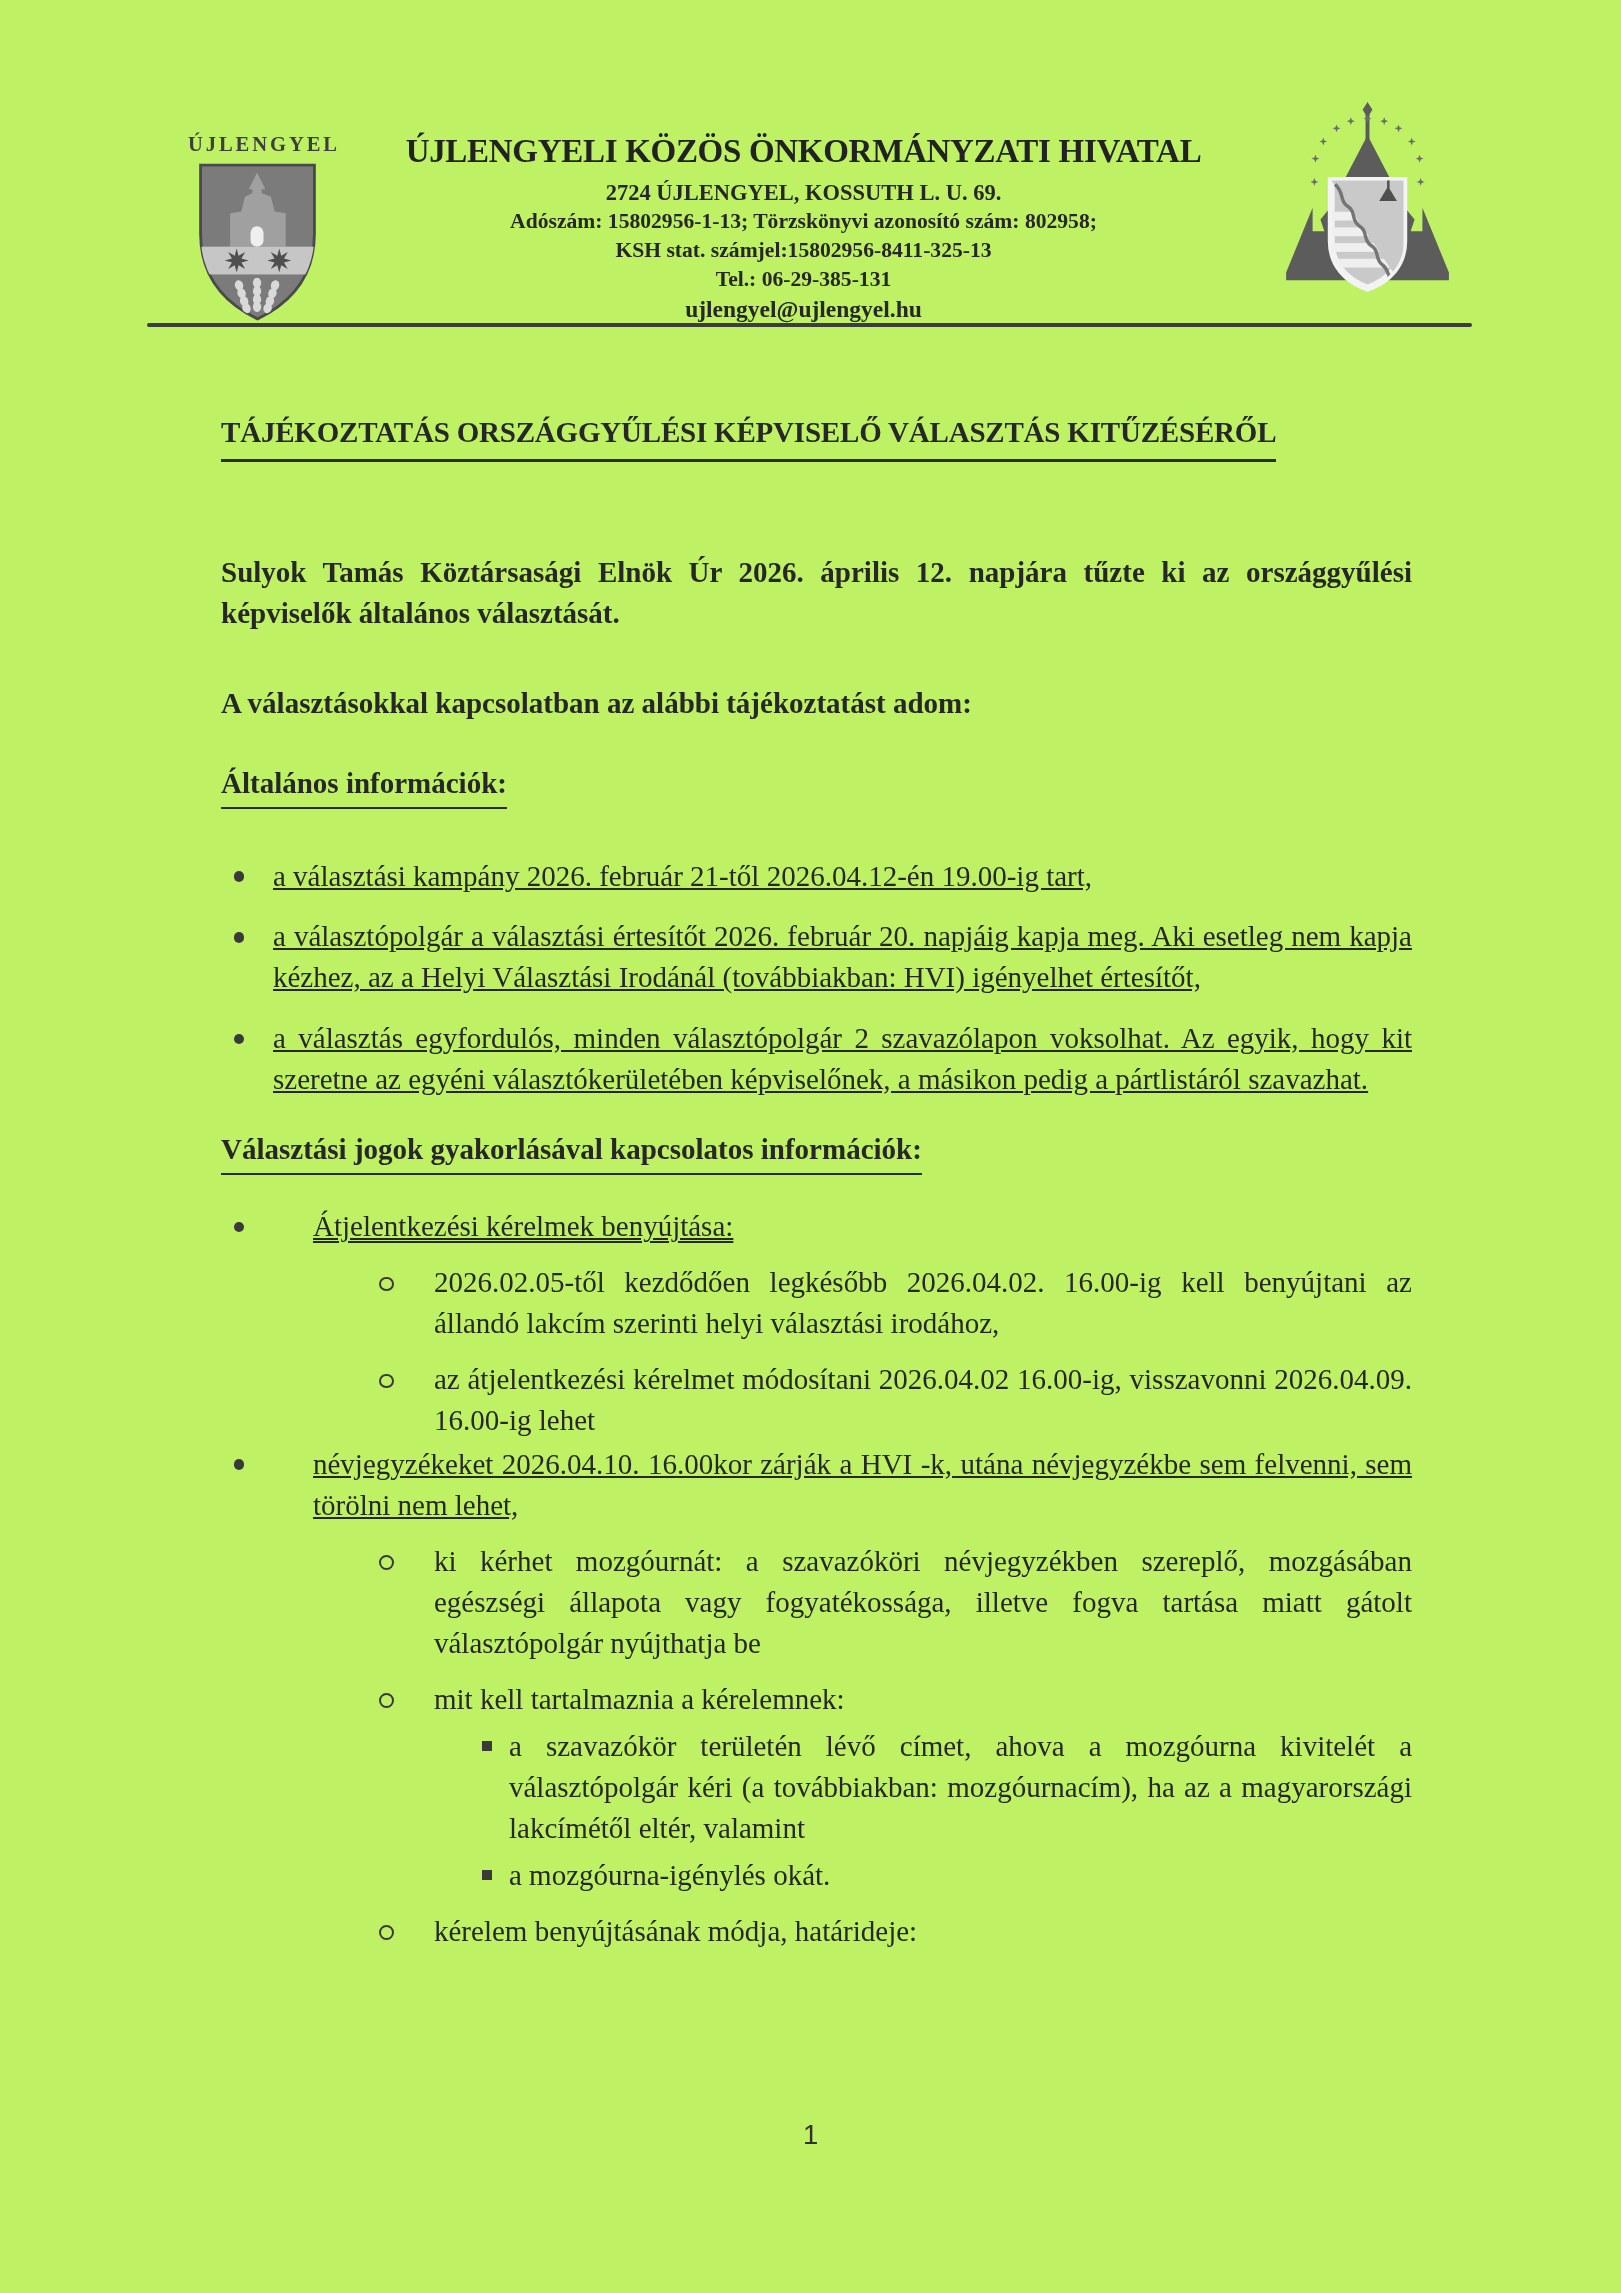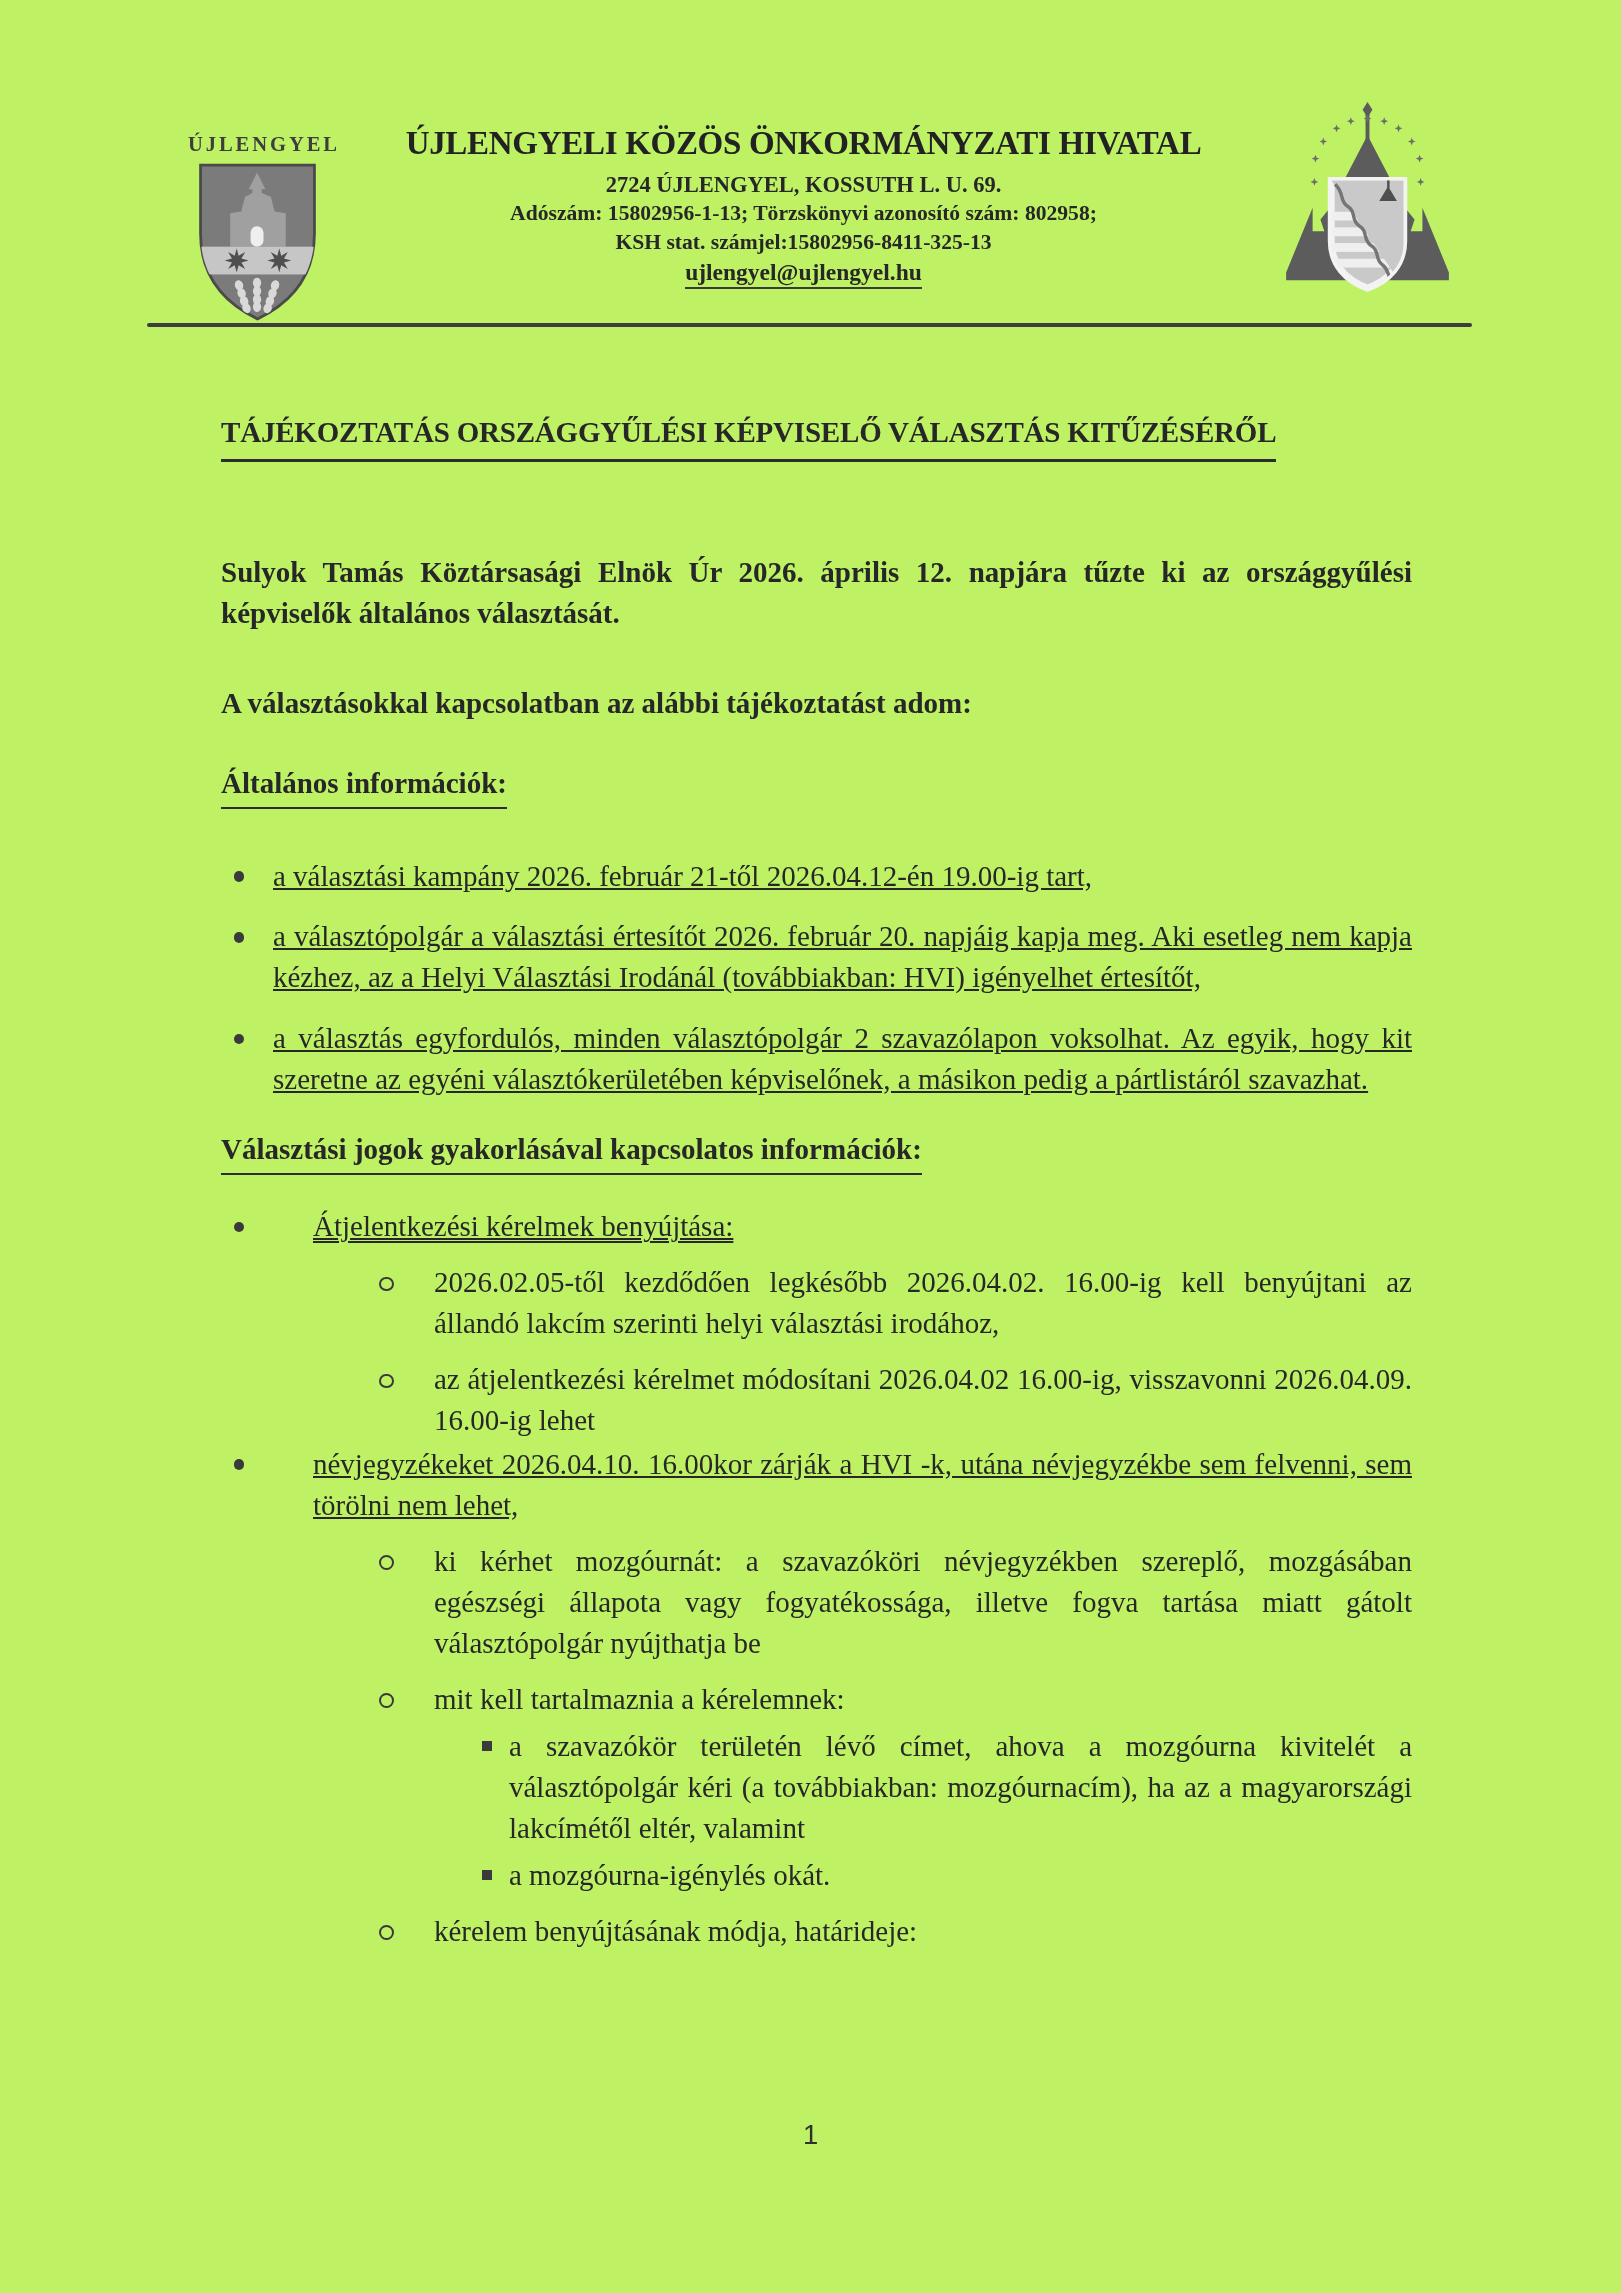--- a/index.html
+++ b/index.html
@@ -8,21 +8,21 @@
     background:#bef264; color:#272727;
     font-family:"Liberation Serif", serif;
     overflow:hidden;
   }
 
   
   .logo-left { position:absolute; left:188px; top:133px; width:139px; text-align:center; }
   .logo-label { font-size:20.6px; font-weight:bold; letter-spacing:2.9px; color:#3e3e3e; margin-bottom:4.9px; }
   .logo-left svg { display:block; margin:0 auto; }
 
-  .header-center { position:absolute; left:338px; top:125px; width:931px; text-align:center; }
+  .header-center { position:absolute; left:338px; top:133px; width:931px; text-align:center; }
   .org-name { font-size:33px; font-weight:bold; white-space:nowrap; color:#222; letter-spacing:-0.3px; }
   .hline { font-size:21.6px; font-weight:bold; line-height:29px; color:#272727;text-align:center; }
   .hline.first { font-size:22.5px; margin-top:7.8px; }
   .email-wrap { margin-top:2px; }
   .email { display:inline-block; font-size:23.5px; font-weight:bold; border-bottom:2.9px solid #3a3a3a; padding-bottom:1px; }
 
   .crest-right { position:absolute; left:1270px; top:96px; width:196px; }
 
   .header-rule { position:absolute; left:147px; top:323px; width:1325px; height:3.9px; background:#3d3d3d; border-radius:2px; }
 
@@ -103,20 +103,21 @@
           <use href="#ear" xlink:href="#ear" transform="translate(88,129) rotate(18)"></use>
         </g>
       </svg>
     </div>
 
     <div class="header-center">
       <div class="org-name">ÚJLENGYELI KÖZÖS ÖNKORMÁNYZATI HIVATAL</div>
       <div class="hline first">2724 ÚJLENGYEL, KOSSUTH L. U. 69.</div>
       <div class="hline">Adószám: 15802956-1-13; Törzskönyvi azonosító szám: 802958;</div>
       <div class="hline">KSH stat. számjel:15802956-8411-325-13</div>
+      <div class="hline">Tel.: 06-29-385-131</div>
       <div class="email-wrap"><span class="email">ujlengyel@ujlengyel.hu</span></div>
     </div>
 
     <div class="crest-right">
       <svg width="196" height="201" viewBox="0 0 195 205" xmlns="http://www.w3.org/2000/svg">
         <defs>
           <polygon id="spark" points="0,-4 1.1,-1.1 4,0 1.1,1.1 0,4 -1.1,1.1 -4,0 -1.1,-1.1" fill="#6d6d6d"></polygon>
           <clipPath id="crestShield">
             <path d="M60 86 H134 V148 C134 172 119 188 97 196 C75 188 60 172 60 148 Z"></path>
           </clipPath>

